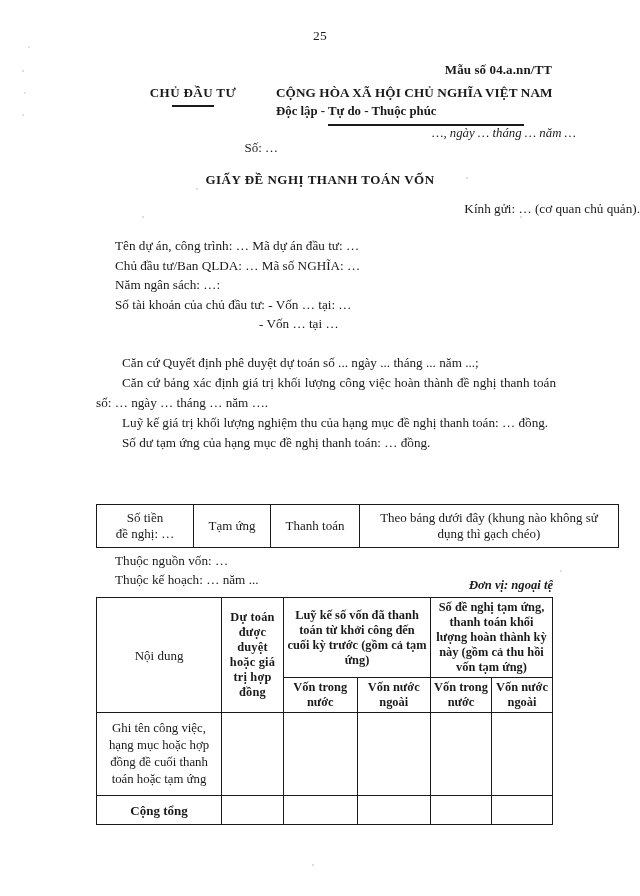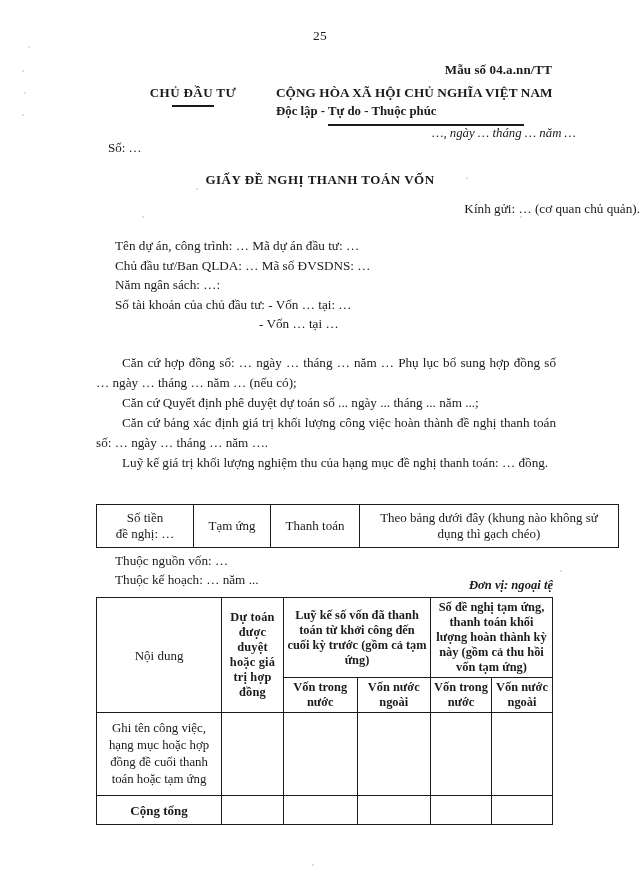--- a/index.html
+++ b/index.html
@@ -96,21 +96,21 @@
     background: #1a1a1a;
     margin: 5px auto 0 auto;
   }
 
   
   .so-line {
     position: absolute;
     top: 140px;
     left: 108px;
     width: 170px;
-    text-align: left;
+    text-align: right;
     font-size: 13px;
   }
   .date-line {
     position: absolute;
     top: 126px;
     left: 276px;
     width: 300px;
     text-align: right;
     font-size: 12.8px;
     font-style: italic;
@@ -293,31 +293,31 @@
   </div>
 
   <div class="so-line">Số: …</div>
   <div class="date-line">…, ngày … tháng … năm …</div>
 
   <div class="doc-title">GIẤY ĐỀ NGHỊ THANH TOÁN VỐN</div>
   <div class="addressee">Kính gửi: … (cơ quan chủ quản).</div>
 
   <div class="info-lines">
     <div class="ln">Tên dự án, công trình: … Mã dự án đầu tư: …</div>
-    <div class="ln">Chủ đầu tư/Ban QLDA: … Mã số ĐVSDNS: …</div>
+    <div class="ln">Chủ đầu tư/Ban QLDA: … Mã số NGHĨA: …</div>
     <div class="ln">Năm ngân sách: …:</div>
     <div class="ln">Số tài khoản của chủ đầu tư: - Vốn … tại: …</div>
     <div class="ln indented">- Vốn … tại …</div>
   </div>
 
   <div class="basis-block">
-    <p>Căn cứ hợp đồng số: … ngày … tháng … năm … Phụ lục bổ sung hợp đồng số … ngày … tháng … năm … (nếu có);</p>
     <p class="nojust">Căn cứ Quyết định phê duyệt dự toán số ... ngày ... tháng ... năm ...;</p>
     <p>Căn cứ bảng xác định giá trị khối lượng công việc hoàn thành đề nghị thanh toán số: …  ngày … tháng … năm ….</p>
     <p class="nojust">Luỹ kế giá trị khối lượng nghiệm thu của hạng mục đề nghị thanh toán: … đồng.</p>
+    <p class="nojust">Số dư tạm ứng của hạng mục đề nghị thanh toán: … đồng.</p>
   </div>
 
   <table class="table-amount">
     <tbody>
       <tr>
         <td style="width:92px">
           <span>Số tiền</span><br>
           <span>đề nghị: …</span>
         </td>
         <td style="width:72px">Tạm ứng</td>

